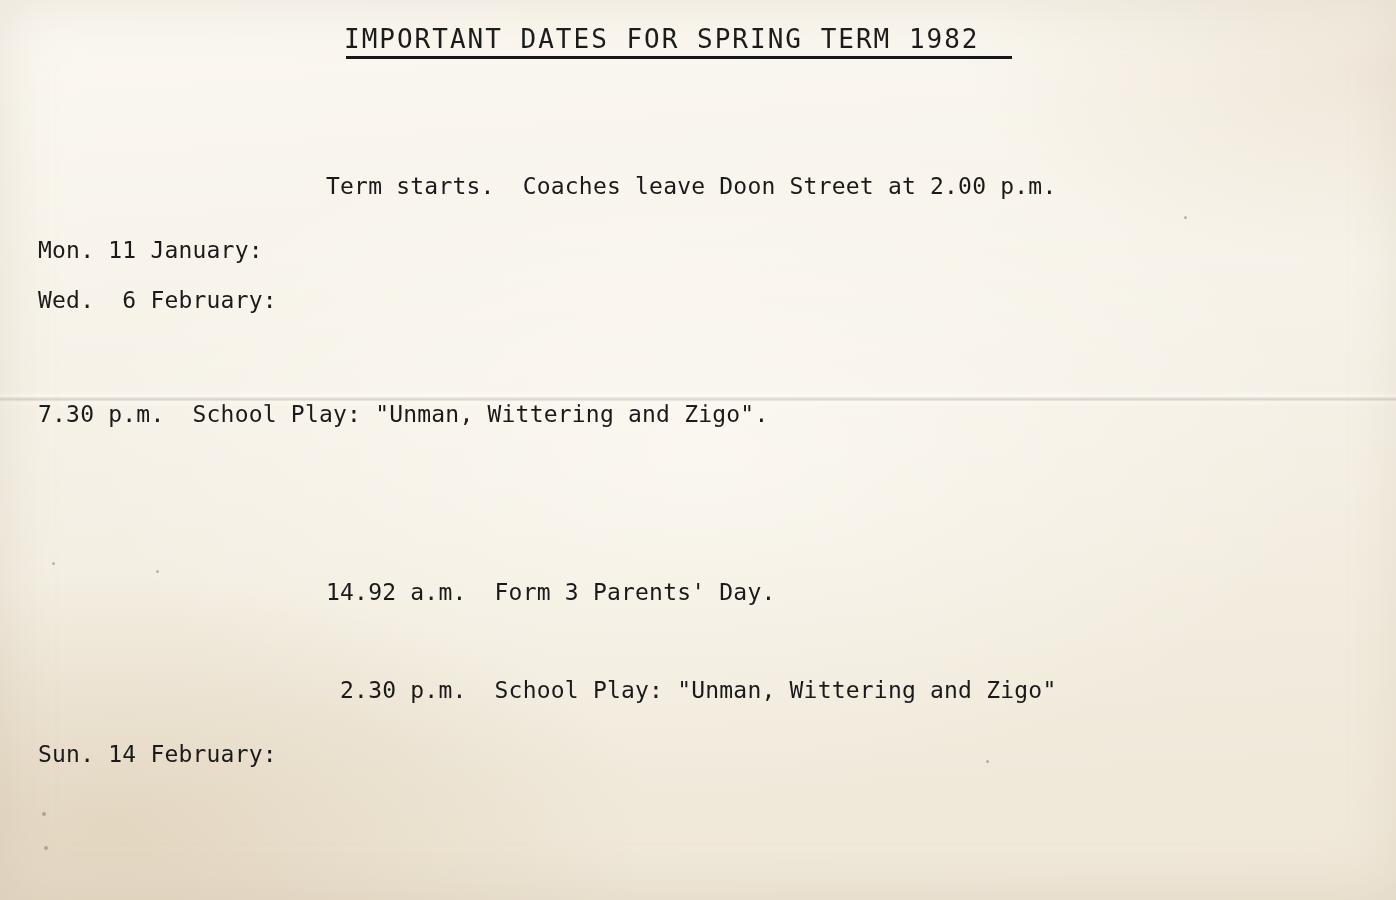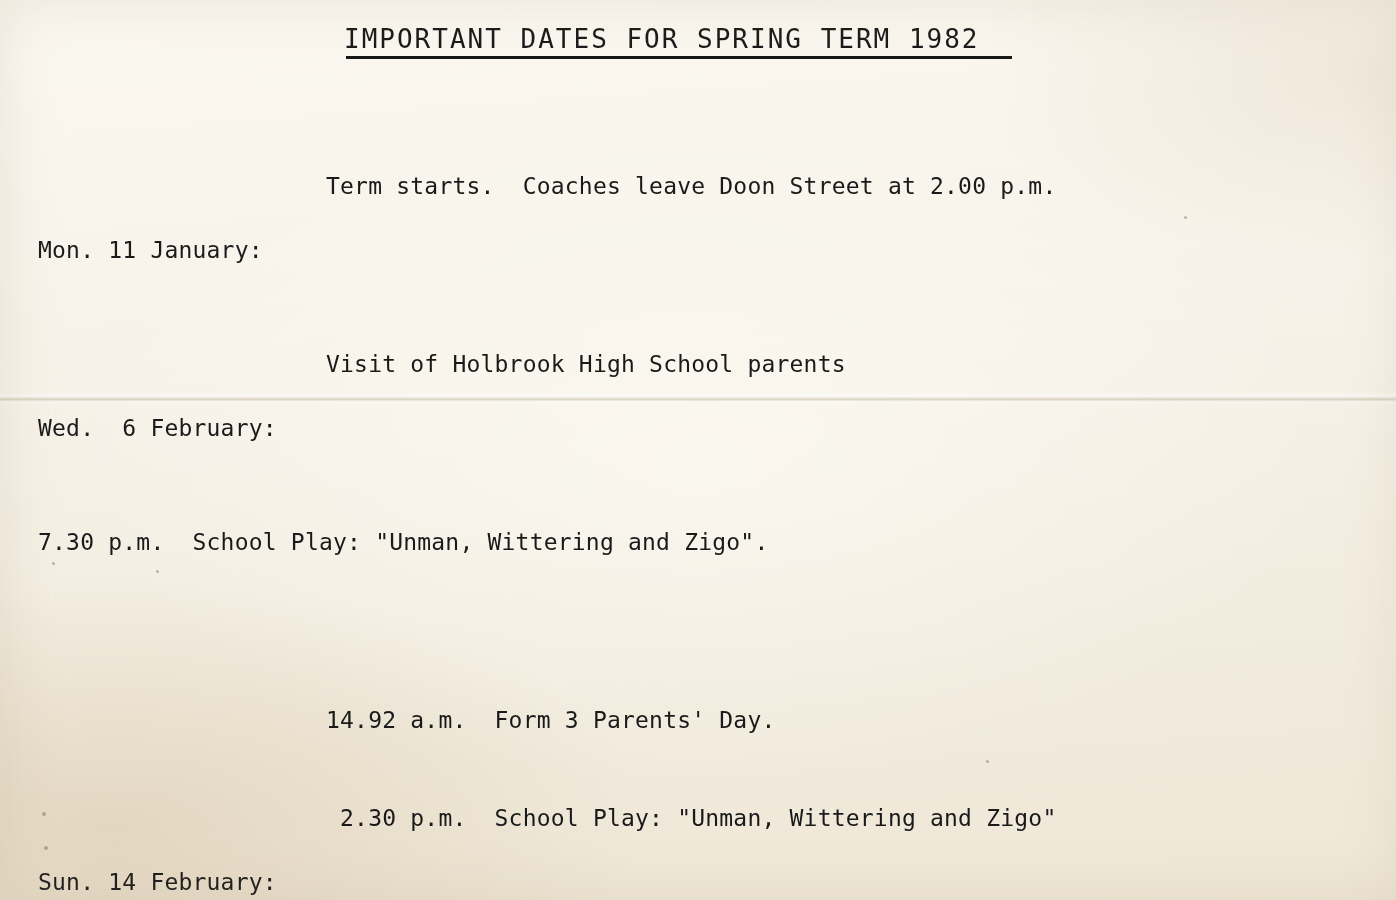--- a/index.html
+++ b/index.html
@@ -125,23 +125,20 @@
 
     <div class="row">
       <div class="date-cell">Mon. 11 January:</div>
       <div class="desc-cell">
         <span class="desc-line">Term starts.  Coaches leave Doon Street at 2.00 p.m.</span>
       </div>
     </div>
 
     <div class="row">
       <div class="date-cell">Wed.  6 February:</div>
-      <div class="desc-cell">
-        <span class="desc-line">Visit of Holbrook High School parents</span>
-      </div>
     </div>
 
     <div class="row">
       <div class="desc-cell">
         <span class="desc-line">7.30 p.m.  School Play: "Unman, Wittering and Zigo".</span>
       </div>
     </div>
 
     <div class="row tall">
       <div class="date-cell">Sun. 14 February:</div>

